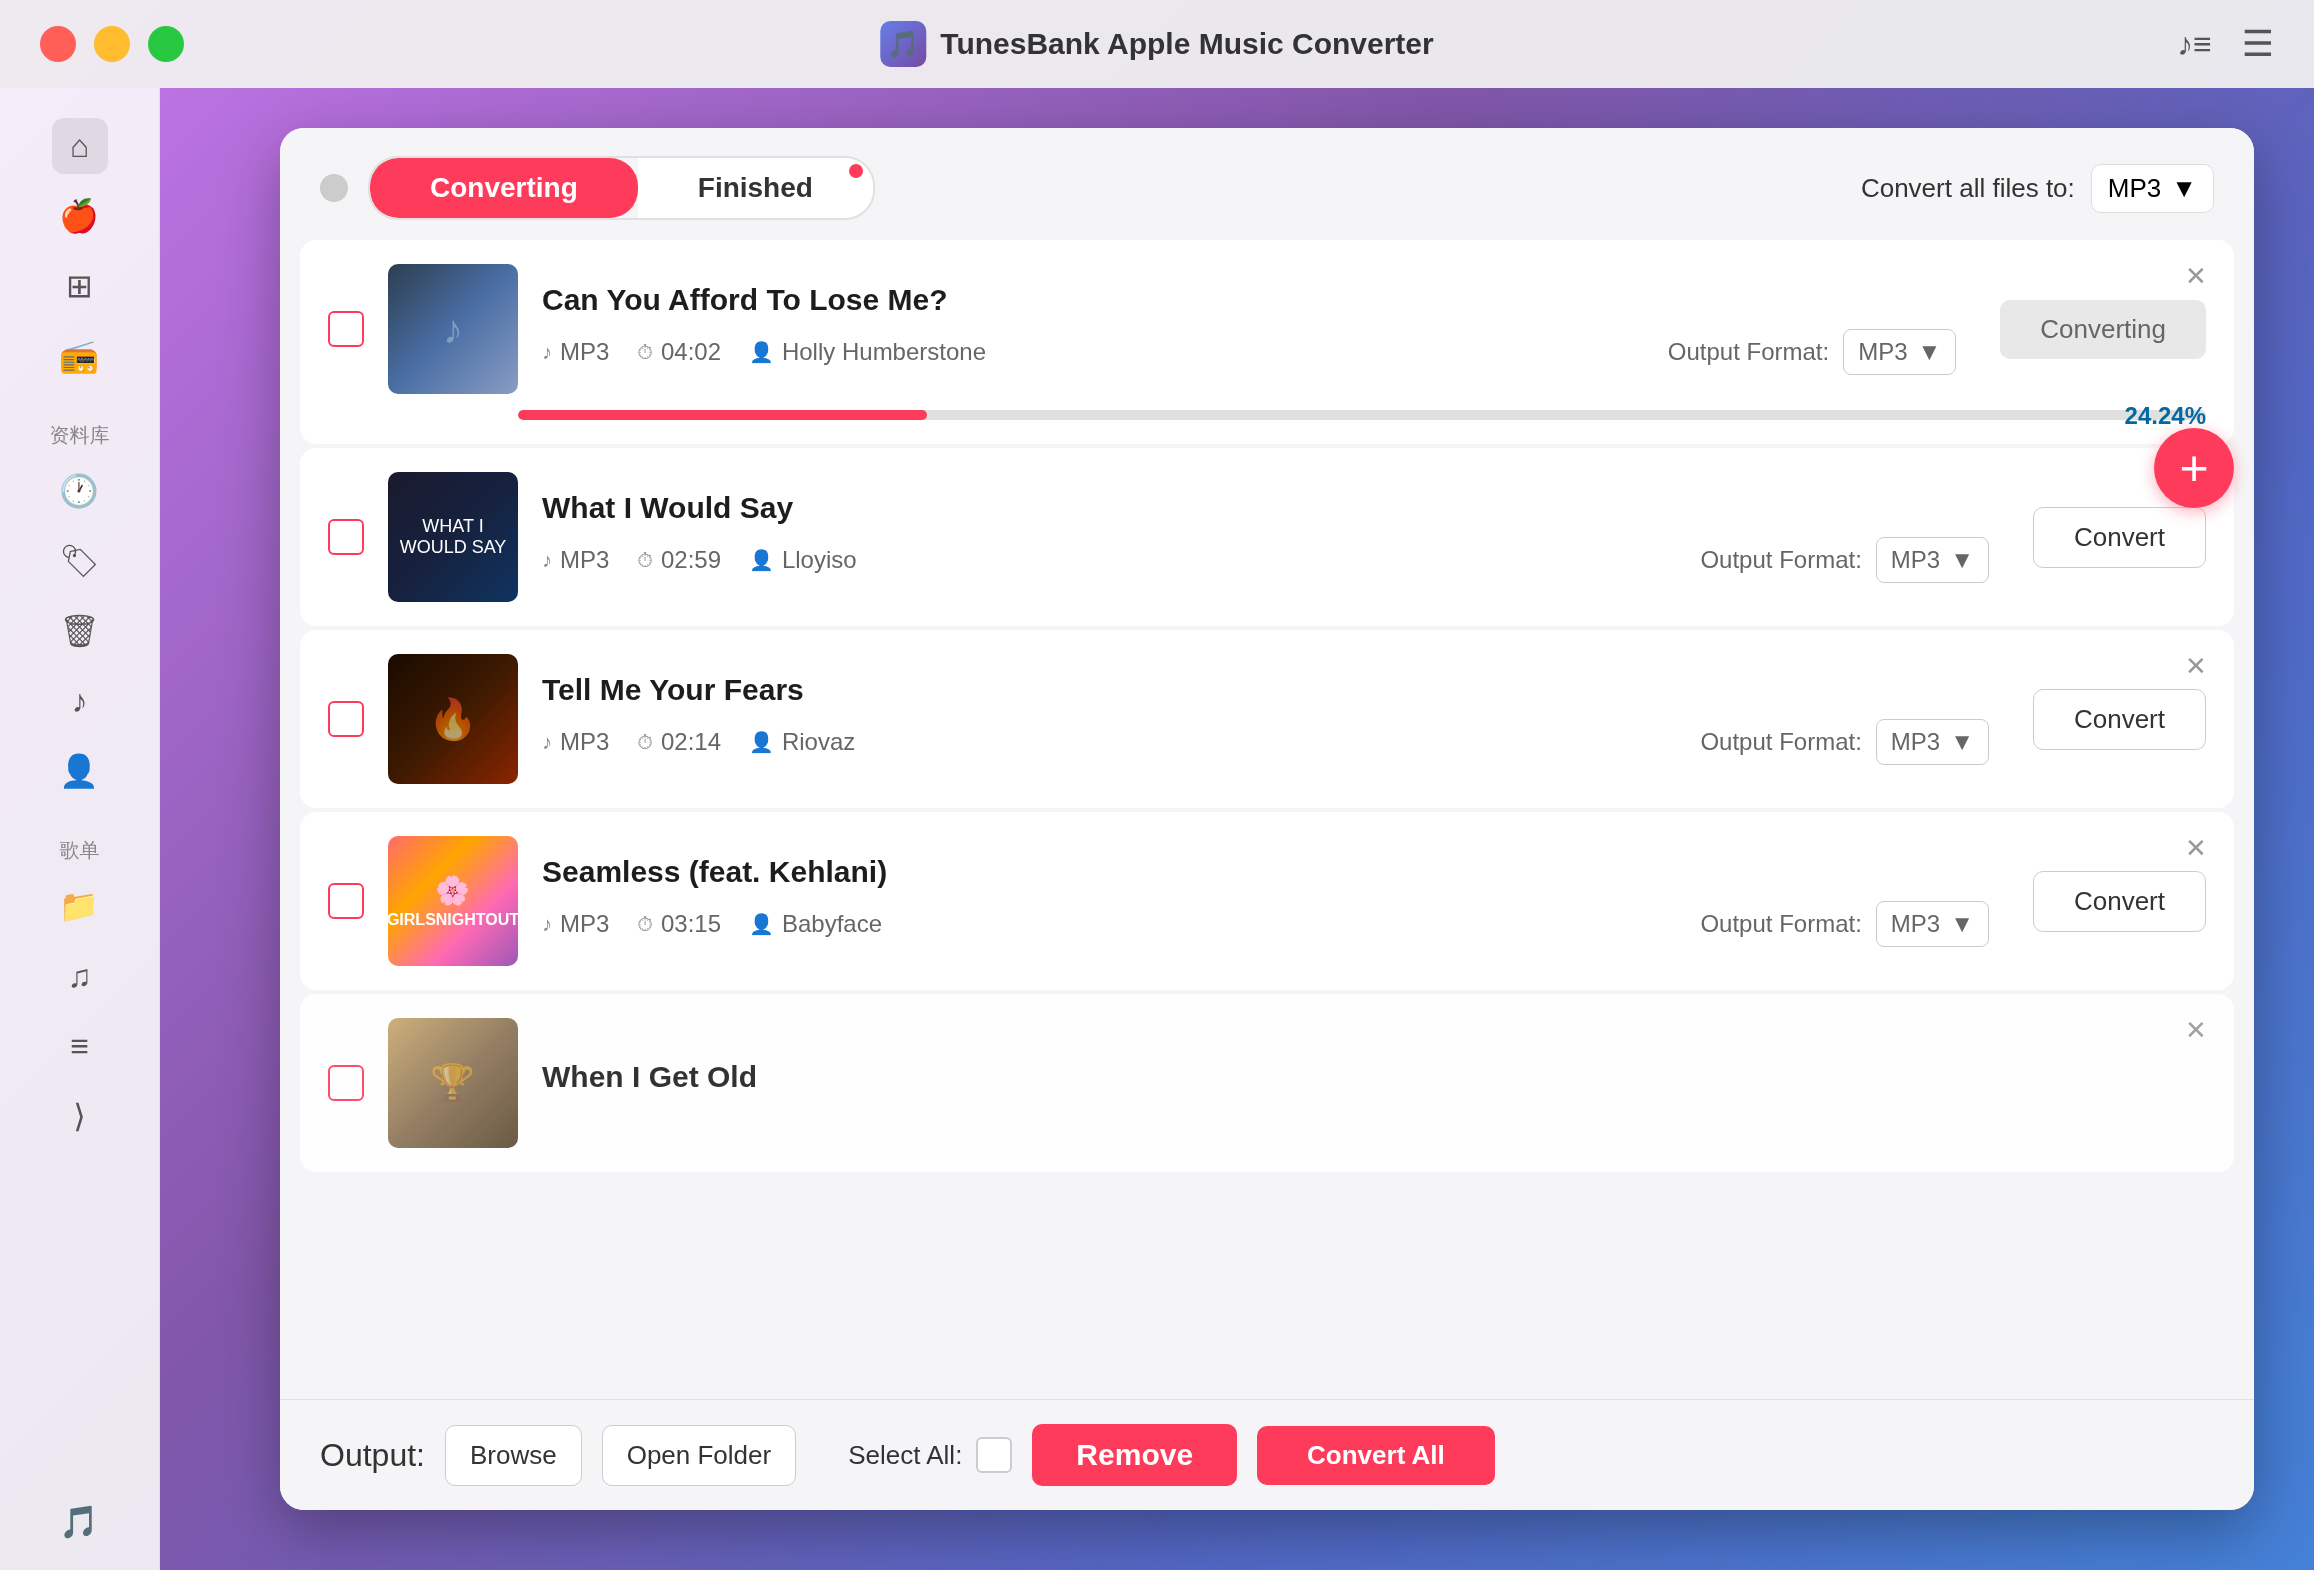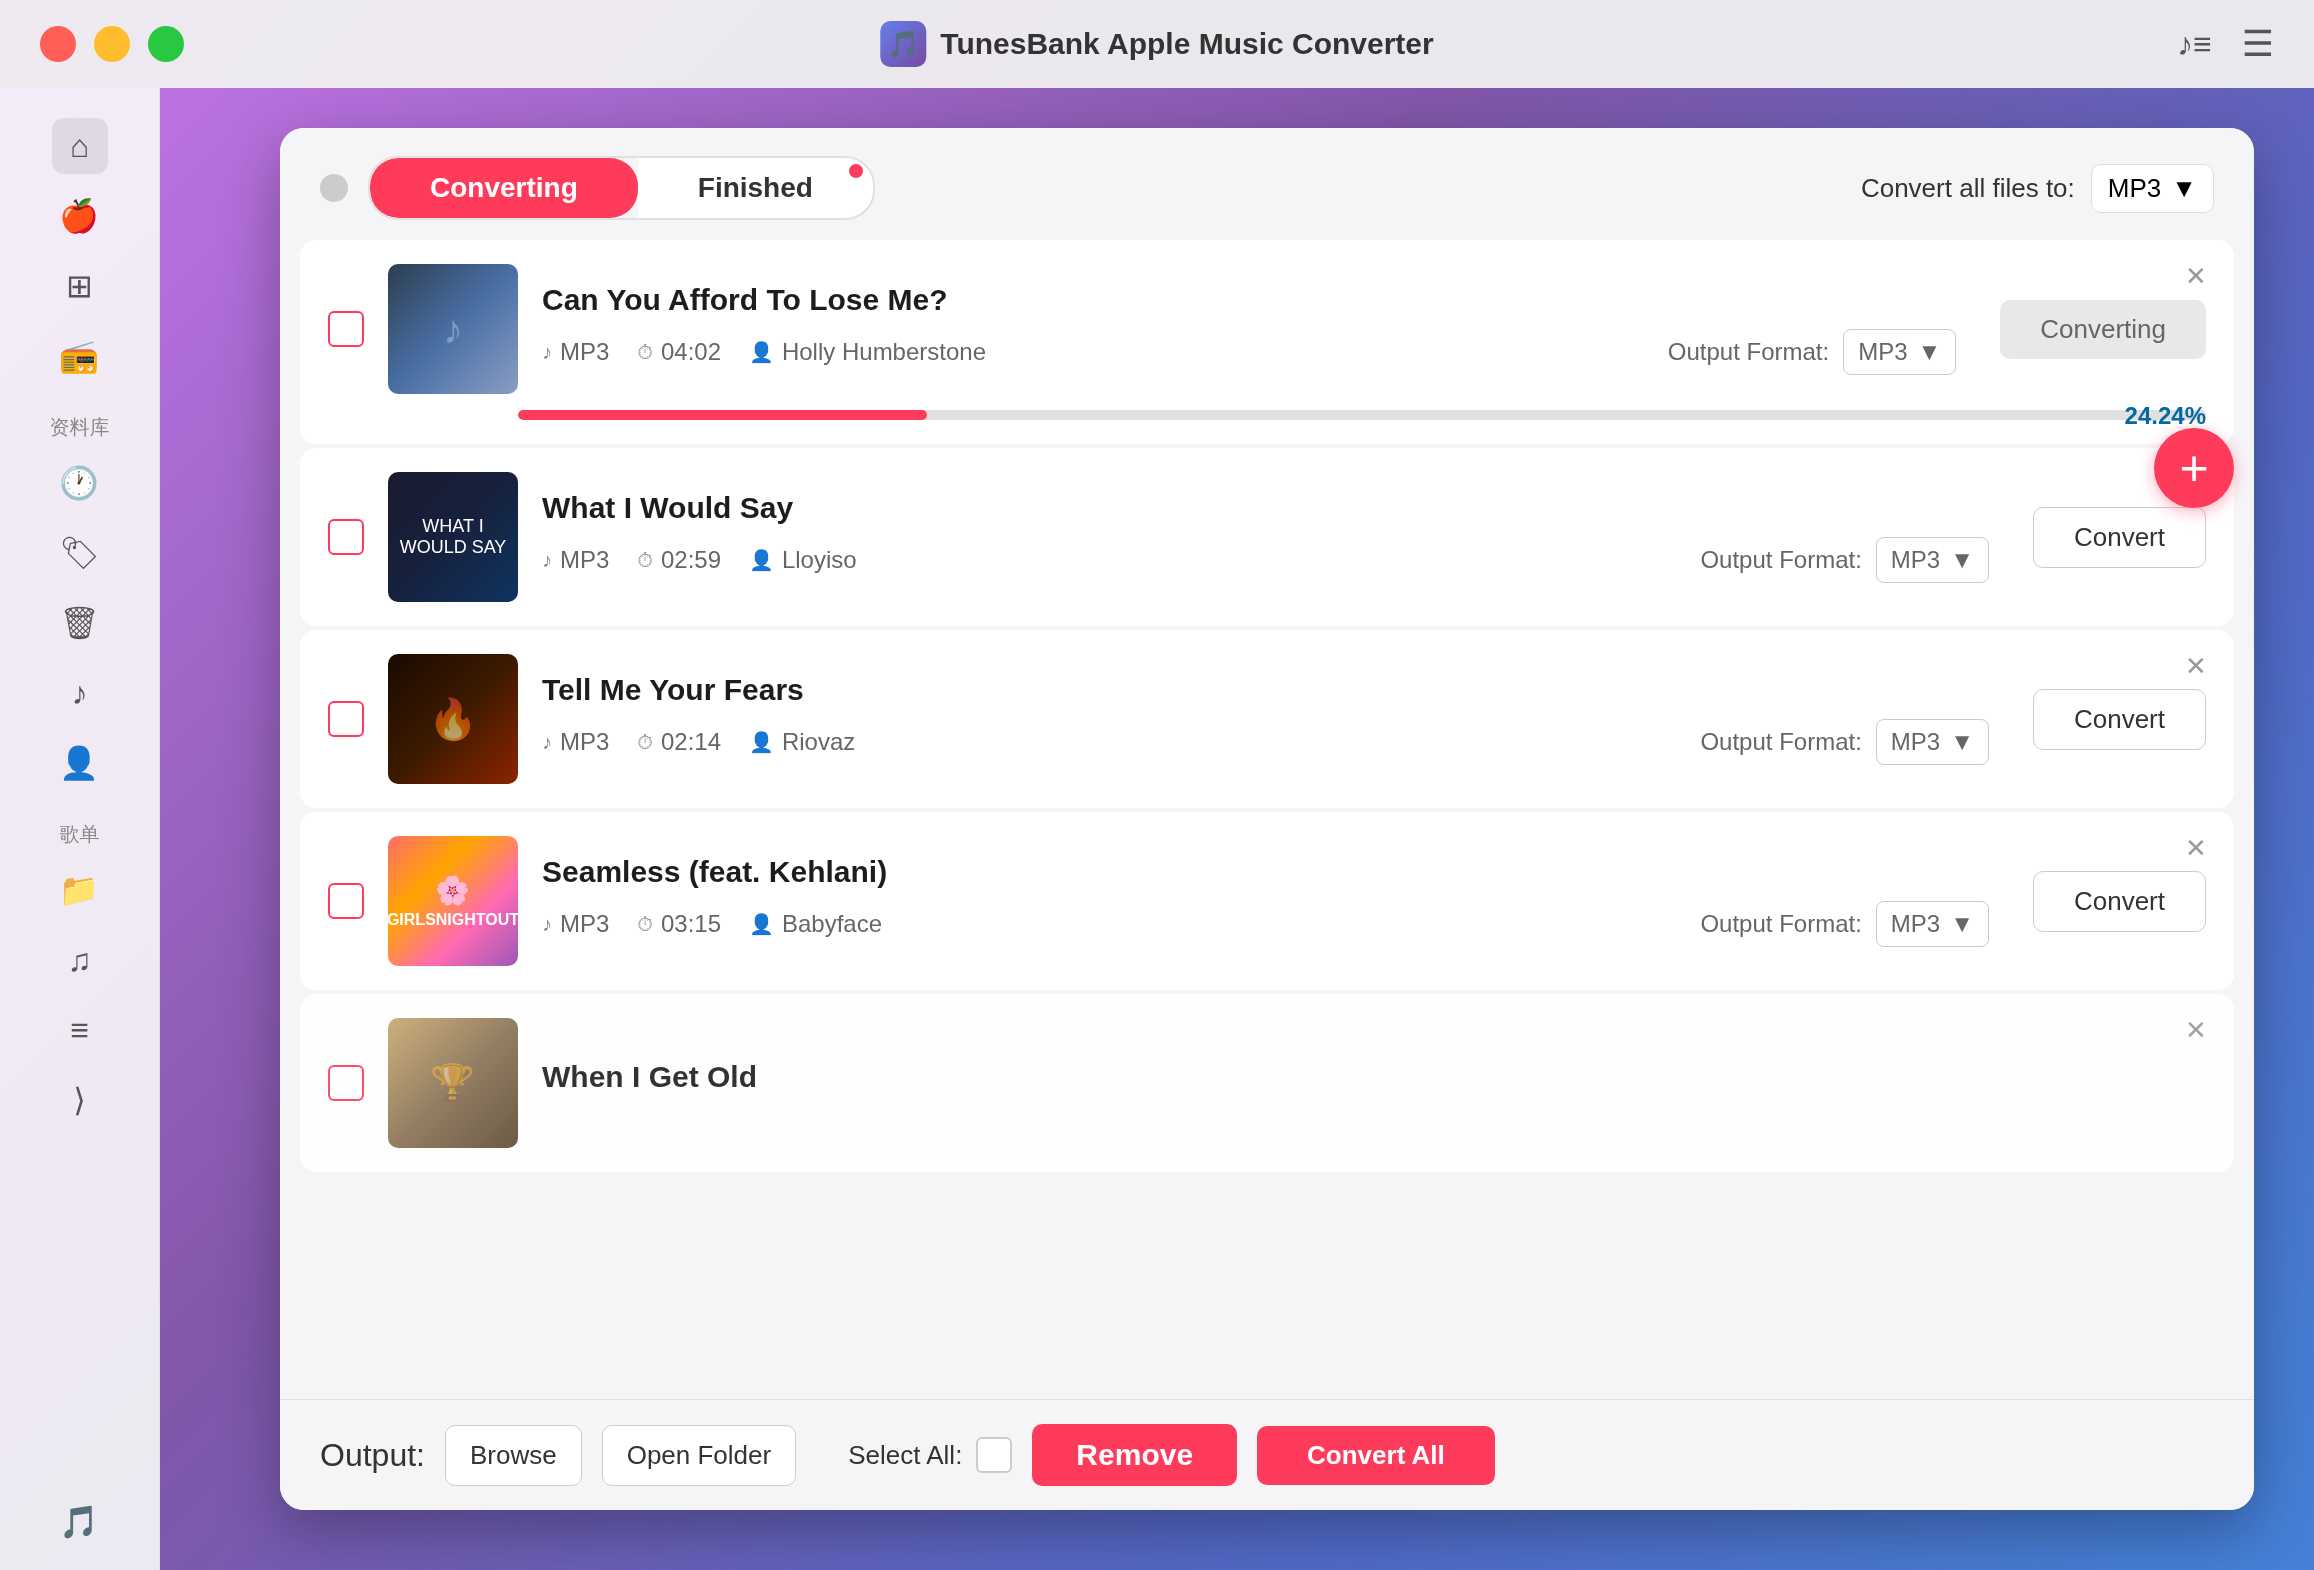--- a/index.html
+++ b/index.html
@@ -412,21 +412,21 @@
       color: #555;
       cursor: pointer;
       border-radius: 12px;
     }
     .am-sidebar-icon.home {
       background: rgba(0,0,0,0.08);
     }
     .am-sidebar-section {
       font-size: 20px;
       color: #888;
-      margin-top: 16px;
+      margin-top: 24px;
       padding: 0 10px;
       text-align: center;
       width: 100%;
     }
 
     
     .add-circle-btn {
       position: absolute;
       right: 60px;
       top: 50%;

